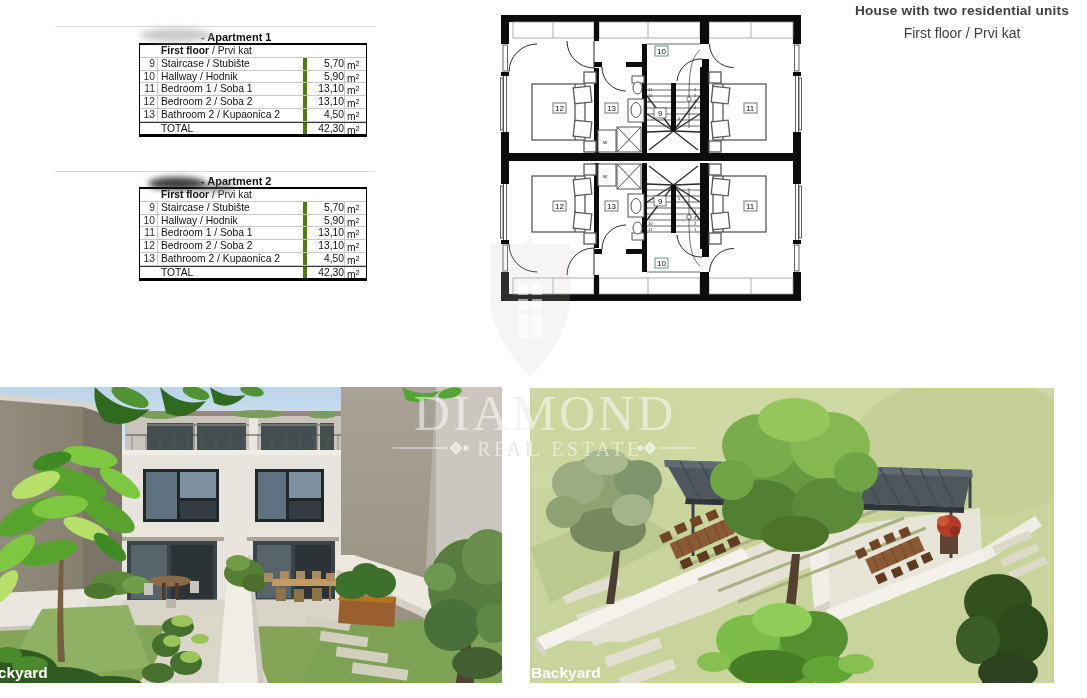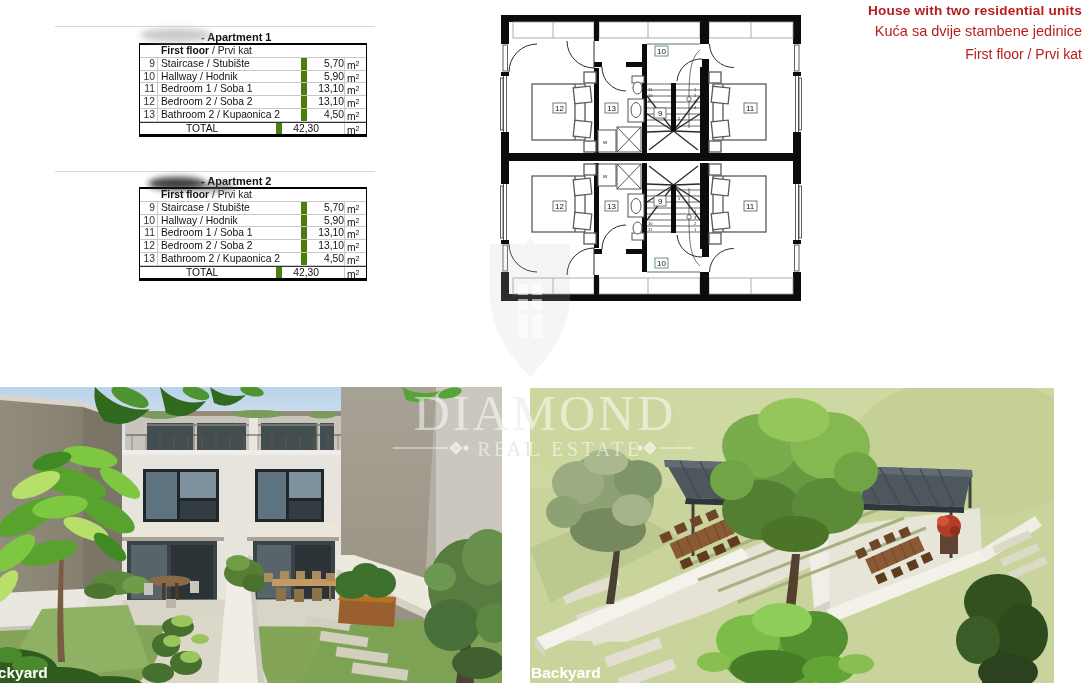--- a/index.html
+++ b/index.html
@@ -4,23 +4,23 @@
 <style>
 html,body{margin:0;padding:0;background:#fff;}
 #page{position:relative;width:1087px;height:698px;background:#fff;overflow:hidden;font-family:"Liberation Sans",sans-serif;}
 .abs{position:absolute;}
 .artbl{position:absolute;width:228px;font-size:10.3px;color:#111;}
 .artbl .hdr{height:11px;line-height:11px;text-align:left;padding-left:62px;font-weight:bold;font-size:11px;}
 .artbl .grid{border:1.5px solid #000;border-top:2px solid #000;border-bottom:3px solid #000;}
 .row{display:flex;height:11.8px;line-height:11.8px;border-bottom:1px solid #c9c9c9;}
 .row .num{width:15px;text-align:right;padding-right:2px;border-right:1px solid #c9c9c9;color:#333;}
 .row .nm{flex:1;padding-left:3px;white-space:nowrap;}
-.row .val{width:37px;text-align:right;border-left:6px solid #4d7c0f;}
+.row .val{width:37px;text-align:right;border-left:4px solid #4d7c0f;}
 .row .un{width:19px;padding-left:2px;border-left:1px solid #c9c9c9;}
-.row.tot{border-top:1.5px solid #333;border-bottom:none;height:11px;line-height:11px;gap:25px;}
+.row.tot{border-top:1.5px solid #333;border-bottom:none;height:11px;line-height:11px;}
 b{font-weight:normal;}
 sup{font-size:7px;vertical-align:3px;}
 .smudge{position:absolute;border-radius:50%;filter:blur(3px);}
 .hline{position:absolute;height:1px;background:#d8d8d8;}
 </style>
 </head>
 <body>
 <div id="page">
 
 <div class="hline" style="left:55px;top:26px;width:320px;"></div>
@@ -117,23 +117,22 @@
           <div class="nm"><b>TOTAL</b></div>
           <div class="val"><b>42,30</b></div>
           <div class="un"><b>m<sup>2</sup></b></div>
         </div>
   </div>
 </div>
 
 <div class="smudge" style="left:148px;top:177px;width:58px;height:13px;background:#1a1a1a;opacity:.85;"></div>
 <div class="smudge" style="left:196px;top:183px;width:40px;height:9px;background:#555;opacity:.6;"></div>
 
-<div class="abs" style="left:842px;top:3px;width:240px;text-align:right;color:#b91c1c;">
+<div class="abs" style="left:842px;top:3px;width:240px;text-align:center;color:#404040;">
   <div style="font-size:13.6px;font-weight:bold;letter-spacing:.2px;">House with two residential units</div>
-  <div style="font-size:14.5px;margin-top:5px;">Kuća sa dvije stambene jedinice</div>
   <div style="font-size:14px;margin-top:7px;"><b>First floor</b> / Prvi kat</div>
 </div>
 
 <svg class="abs" style="left:497px;top:11px;" width="308" height="294" viewBox="497 11 308 294" xmlns="http://www.w3.org/2000/svg">
 <g fill="none" stroke="none">
 
 <rect x="497" y="11" width="308" height="294" fill="#ffffff"></rect>
 
 <rect x="501" y="15" width="300" height="7" fill="#0c0c0c"></rect>
 

